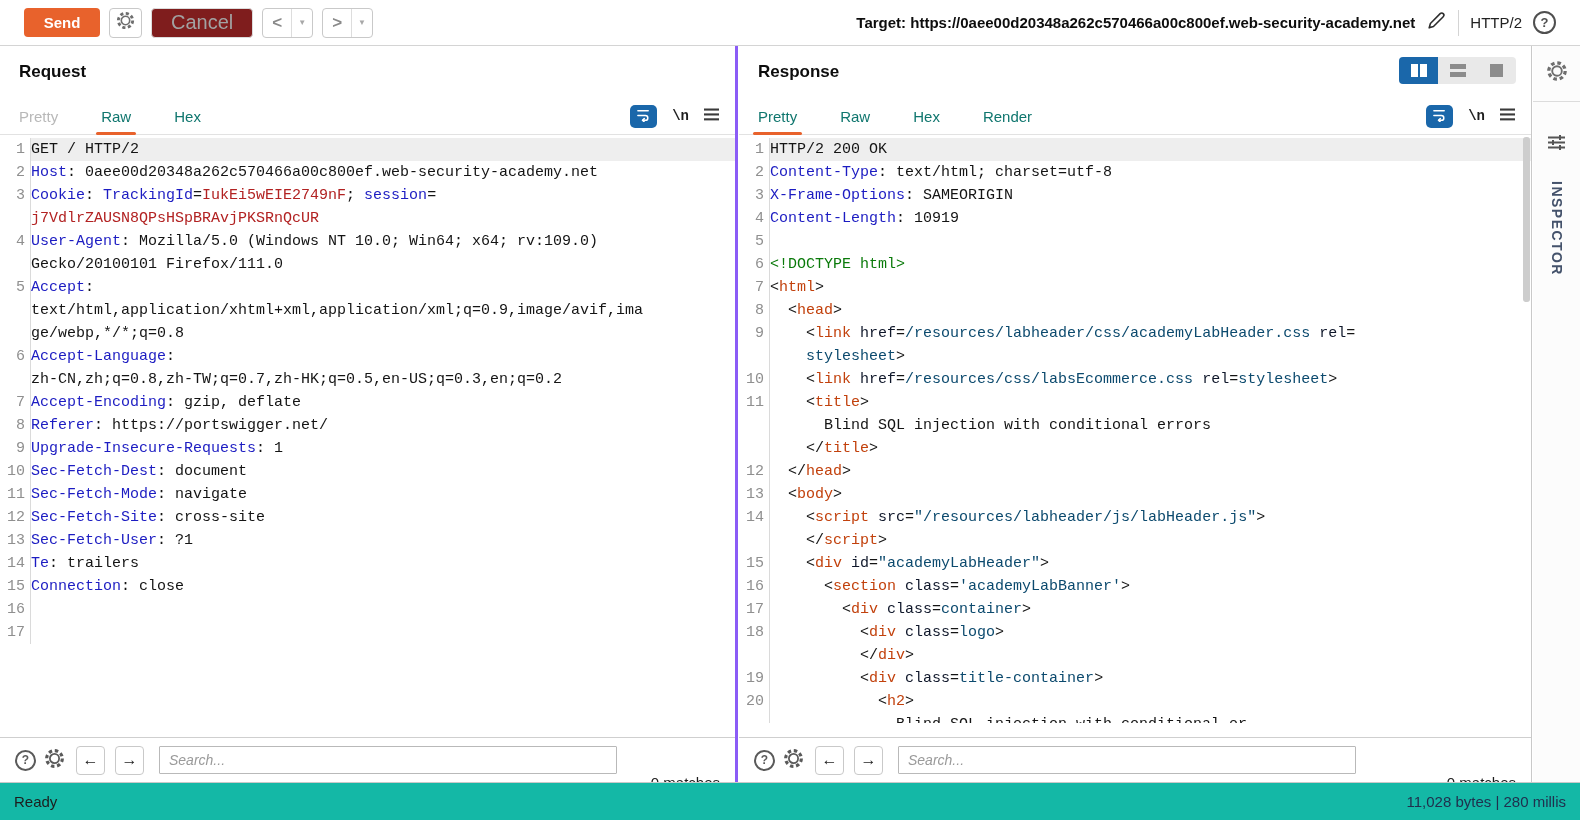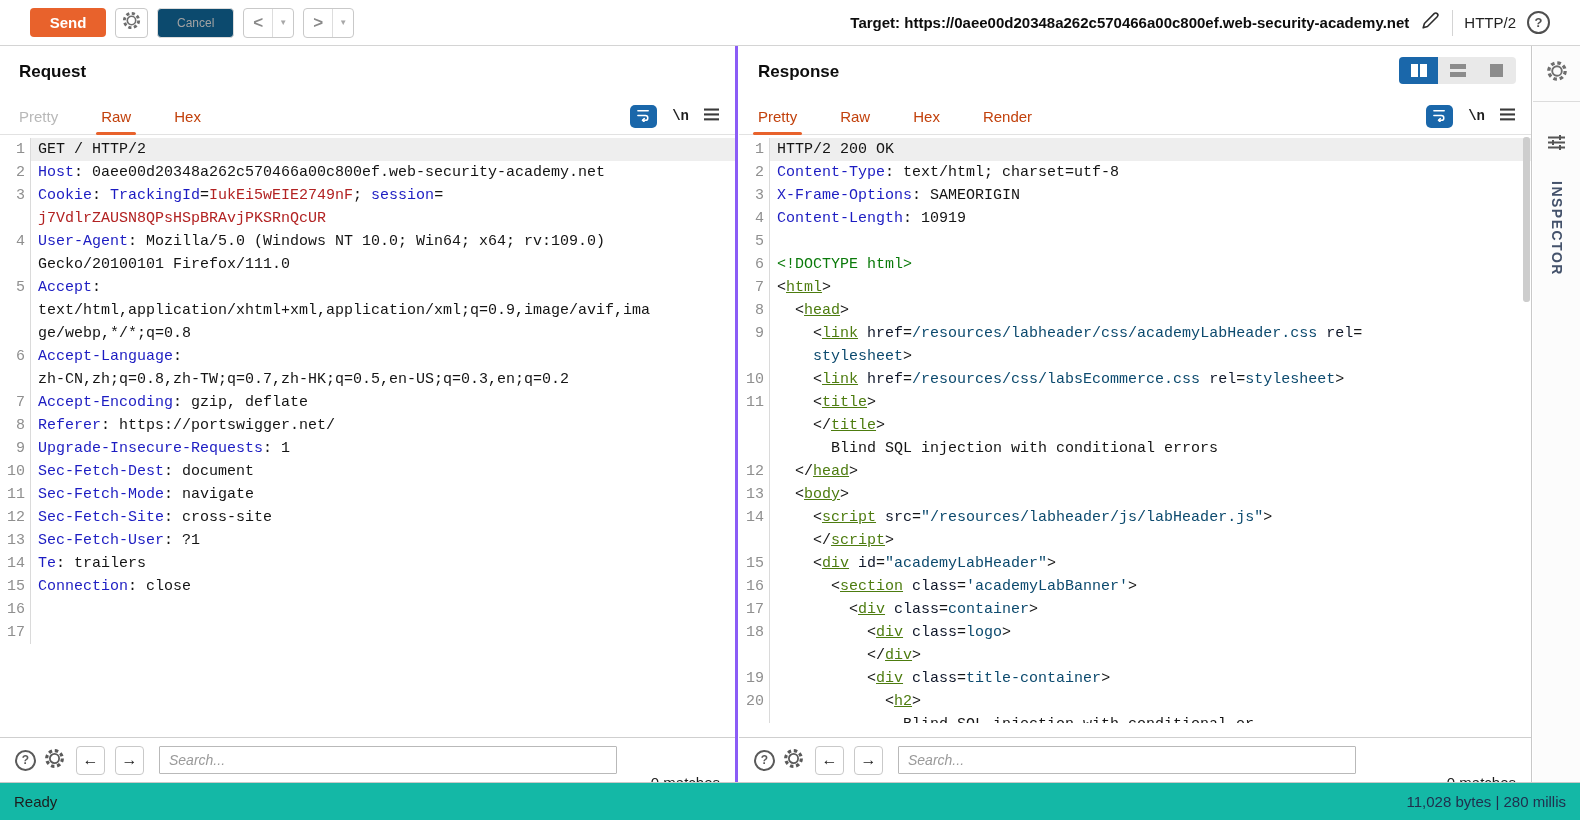--- a/index.html
+++ b/index.html
@@ -1,47 +1,47 @@
 <!DOCTYPE html>
 <html><head>
 <meta charset="utf-8">
 <style>
   * { box-sizing: border-box; }
   html,body { margin:0; padding:0; width:1580px; height:820px; overflow:hidden;
     font-family:"Liberation Sans", sans-serif; background:#fff; color:#141414; }
 
   
   .toolbar{position:absolute;top:0;left:0;right:0;height:46px;border-bottom:1px solid #d4d4d4;
-    display:flex;align-items:center;padding:0 30px;gap:9px;background:#fff;}
+    display:flex;align-items:center;padding:0 24px;gap:9px;background:#fff;}
   .btn-send{background:#e8622c;color:#fff;font-weight:700;border:none;border-radius:4px;
     height:29px;width:76px;font-size:15px;font-family:inherit;cursor:pointer;}
   .btn-icon{height:30px;width:33px;border:1px solid #c9c9c9;border-radius:4px;background:#fff;
     display:flex;align-items:center;justify-content:center;cursor:pointer;}
-  .btn-cancel{height:30px;padding:0 19px;border:1px solid #dcdcdc;border-radius:4px;background:#0c4a6e;
-    color:#a2a2a2;font-size:12px;font-family:inherit;}
+  .btn-cancel{height:30px;padding:0 19px;border:1px solid #dcdcdc;border-radius:4px;background:#7f1d1d;
+    color:#a2a2a2;font-size:20px;font-family:inherit;}
   .split-btn{display:flex;align-items:center;height:30px;border:1px solid #c9c9c9;border-radius:4px;background:#fff;cursor:pointer;}
   .split-main{padding:0 9px;color:#8a8a8a;font-size:17px;font-weight:600;line-height:1;}
   .split-div{width:1px;height:28px;background:#ddd;}
   .split-caret{padding:0 6px;color:#a8a8a8;font-size:8px;}
   .toolbar-right{margin-left:auto;display:flex;align-items:center;gap:11px;}
   .target-text{font-weight:700;font-size:15px;color:#0d0d0d;}
   .v-div{width:1px;height:26px;background:#d4d4d4;}
   .proto{font-size:15px;color:#222;}
   .help-circle{width:23px;height:23px;border:2px solid #4f4f4f;border-radius:50%;display:flex;
     align-items:center;justify-content:center;font-size:13px;font-weight:700;color:#4f4f4f;cursor:pointer;}
 
   
   .main{position:absolute;top:46px;bottom:38px;left:0;right:0;}
   .panel{position:absolute;top:0;bottom:0;background:#fff;}
   .panel-req{left:0;width:738px;border-right:3px solid #8b5cf6;}
   .panel-res{left:739px;width:793px;border-right:1px solid #c9c9c9;}
   .panel-title{position:absolute;top:16px;left:19px;font-size:17px;font-weight:700;color:#0d0d0d;}
   .tabbar{position:absolute;top:52px;left:0;right:0;height:37px;display:flex;align-items:center;
     padding:0 16px;border-bottom:1px solid #e2e2e2;}
-  .tab{font-size:15px;color:#c2410c;margin-right:37px;padding:9px 3px;position:relative;cursor:pointer;}
+  .tab{font-size:15px;color:#0f766e;margin-right:37px;padding:9px 3px;position:relative;cursor:pointer;}
   .tab.active::after{content:"";position:absolute;left:-2px;right:-2px;bottom:-1px;height:3px;
     background:#e8622c;border-radius:2px;}
   .tab.dim{color:#b8b8b8;}
   .tab-icons{margin-left:auto;display:flex;align-items:center;gap:15px;}
   .wrap-btn{width:27px;height:23px;background:#1a67aa;border-radius:5px;display:flex;
     align-items:center;justify-content:center;cursor:pointer;}
   .nl-icon{font-family:"Liberation Mono",monospace;font-size:14px;color:#1d1d1d;font-weight:700;cursor:pointer;}
   .menu-icon{cursor:pointer;display:flex;}
   .layout-toggles{position:absolute;top:11px;right:15px;display:flex;cursor:pointer;}
   .lt{width:39px;height:27px;display:flex;align-items:center;justify-content:center;background:#e9e9e9;gap:2px;}
@@ -50,23 +50,23 @@
   .lt .col{width:7px;height:13px;background:#fff;}
   .lt .rowbars{display:flex;flex-direction:column;gap:3px;} .lt .rowbar{width:16px;height:5px;background:#8c8c8c;}
   .lt .sq{width:13px;height:13px;background:#8c8c8c;}
 
   
   .editor{position:absolute;top:89px;bottom:45px;left:0;right:0;overflow:hidden;
     font-family:"Liberation Mono",monospace;font-size:15px;padding-top:3px;}
   .code-row{display:flex;height:23px;line-height:23px;white-space:pre;}
   .code-row.clip{height:10px;overflow:hidden;}
   .ln{width:31px;text-align:right;color:#8f8f8f;flex:none;padding-right:5px;border-right:1px solid #dadada;}
-  .code{padding-left:7px;flex:1;overflow:hidden;}
+  .code{flex:1;overflow:hidden;}
   .code-row.hl .code{background:#eeeeee;}
-  .c-p{color:#141414;} .c-h{color:#1c1cc2;} .c-r{color:#b22222;} .c-t{color:#4d7c0f;text-decoration:underline;}
+  .c-p{color:#141414;} .c-h{color:#1c1cc2;} .c-r{color:#b22222;} .c-t{color:#c2410c;}
   .c-a{color:#0f172a;} .c-v{color:#0c4a6e;} .c-g{color:#0a7a0a;}
   .scroll-thumb{position:absolute;right:1px;top:2px;width:7px;height:165px;background:#cdcdcd;border-radius:3px;cursor:pointer;}
 
   
   .searchbar{position:absolute;bottom:0;left:0;right:0;height:45px;border-top:1px solid #cfcfcf;
     display:flex;align-items:center;padding:0 15px;gap:7px;background:#fff;}
   .sb-icon{color:#5a5a5a;display:flex;align-items:center;cursor:pointer;}
   .q-circle{width:21px;height:21px;border:2px solid #5a5a5a;border-radius:50%;display:flex;
     align-items:center;justify-content:center;font-size:12px;font-weight:700;color:#5a5a5a;cursor:pointer;}
   .nav-btn{width:29px;height:29px;border:1px solid #c9c9c9;border-radius:4px;background:#fff;
@@ -259,22 +259,22 @@
         <div class="code-row"><span class="ln">3</span><span class="code"><span class="c-h">X-Frame-Options</span><span class="c-p">: </span><span class="c-p">SAMEORIGIN</span></span></div>
         <div class="code-row"><span class="ln">4</span><span class="code"><span class="c-h">Content-Length</span><span class="c-p">: </span><span class="c-p">10919</span></span></div>
         <div class="code-row"><span class="ln">5</span><span class="code"></span></div>
         <div class="code-row"><span class="ln">6</span><span class="code"><span class="c-g">&lt;!DOCTYPE html&gt;</span></span></div>
         <div class="code-row"><span class="ln">7</span><span class="code"><span class="c-p">&lt;</span><span class="c-t">html</span><span class="c-p">&gt;</span></span></div>
         <div class="code-row"><span class="ln">8</span><span class="code"><span class="c-p">  &lt;</span><span class="c-t">head</span><span class="c-p">&gt;</span></span></div>
         <div class="code-row"><span class="ln">9</span><span class="code"><span class="c-p">    &lt;</span><span class="c-t">link</span><span class="c-p"> </span><span class="c-a">href</span><span class="c-p">=</span><span class="c-v">/resources/labheader/css/academyLabHeader.css</span><span class="c-p"> </span><span class="c-a">rel</span><span class="c-p">=</span></span></div>
         <div class="code-row"><span class="ln"></span><span class="code"><span class="c-p">    </span><span class="c-v">stylesheet</span><span class="c-p">&gt;</span></span></div>
         <div class="code-row"><span class="ln">10</span><span class="code"><span class="c-p">    &lt;</span><span class="c-t">link</span><span class="c-p"> </span><span class="c-a">href</span><span class="c-p">=</span><span class="c-v">/resources/css/labsEcommerce.css</span><span class="c-p"> </span><span class="c-a">rel</span><span class="c-p">=</span><span class="c-v">stylesheet</span><span class="c-p">&gt;</span></span></div>
         <div class="code-row"><span class="ln">11</span><span class="code"><span class="c-p">    &lt;</span><span class="c-t">title</span><span class="c-p">&gt;</span></span></div>
+        <div class="code-row"><span class="ln"></span><span class="code"><span class="c-p">      Blind SQL injection with conditional errors</span></span></div>
         <div class="code-row"><span class="ln"></span><span class="code"><span class="c-p">    &lt;/</span><span class="c-t">title</span><span class="c-p">&gt;</span></span></div>
-        <div class="code-row"><span class="ln"></span><span class="code"><span class="c-p">      Blind SQL injection with conditional errors</span></span></div>
         <div class="code-row"><span class="ln">12</span><span class="code"><span class="c-p">  &lt;/</span><span class="c-t">head</span><span class="c-p">&gt;</span></span></div>
         <div class="code-row"><span class="ln">13</span><span class="code"><span class="c-p">  &lt;</span><span class="c-t">body</span><span class="c-p">&gt;</span></span></div>
         <div class="code-row"><span class="ln">14</span><span class="code"><span class="c-p">    &lt;</span><span class="c-t">script</span><span class="c-p"> </span><span class="c-a">src</span><span class="c-p">=</span><span class="c-v">"/resources/labheader/js/labHeader.js"</span><span class="c-p">&gt;</span></span></div>
         <div class="code-row"><span class="ln"></span><span class="code"><span class="c-p">    &lt;/</span><span class="c-t">script</span><span class="c-p">&gt;</span></span></div>
         <div class="code-row"><span class="ln">15</span><span class="code"><span class="c-p">    &lt;</span><span class="c-t">div</span><span class="c-p"> </span><span class="c-a">id</span><span class="c-p">=</span><span class="c-v">"academyLabHeader"</span><span class="c-p">&gt;</span></span></div>
         <div class="code-row"><span class="ln">16</span><span class="code"><span class="c-p">      &lt;</span><span class="c-t">section</span><span class="c-p"> </span><span class="c-a">class</span><span class="c-p">=</span><span class="c-v">'academyLabBanner'</span><span class="c-p">&gt;</span></span></div>
         <div class="code-row"><span class="ln">17</span><span class="code"><span class="c-p">        &lt;</span><span class="c-t">div</span><span class="c-p"> </span><span class="c-a">class</span><span class="c-p">=</span><span class="c-v">container</span><span class="c-p">&gt;</span></span></div>
         <div class="code-row"><span class="ln">18</span><span class="code"><span class="c-p">          &lt;</span><span class="c-t">div</span><span class="c-p"> </span><span class="c-a">class</span><span class="c-p">=</span><span class="c-v">logo</span><span class="c-p">&gt;</span></span></div>
         <div class="code-row"><span class="ln"></span><span class="code"><span class="c-p">          &lt;/</span><span class="c-t">div</span><span class="c-p">&gt;</span></span></div>
         <div class="code-row"><span class="ln">19</span><span class="code"><span class="c-p">          &lt;</span><span class="c-t">div</span><span class="c-p"> </span><span class="c-a">class</span><span class="c-p">=</span><span class="c-v">title-container</span><span class="c-p">&gt;</span></span></div>

